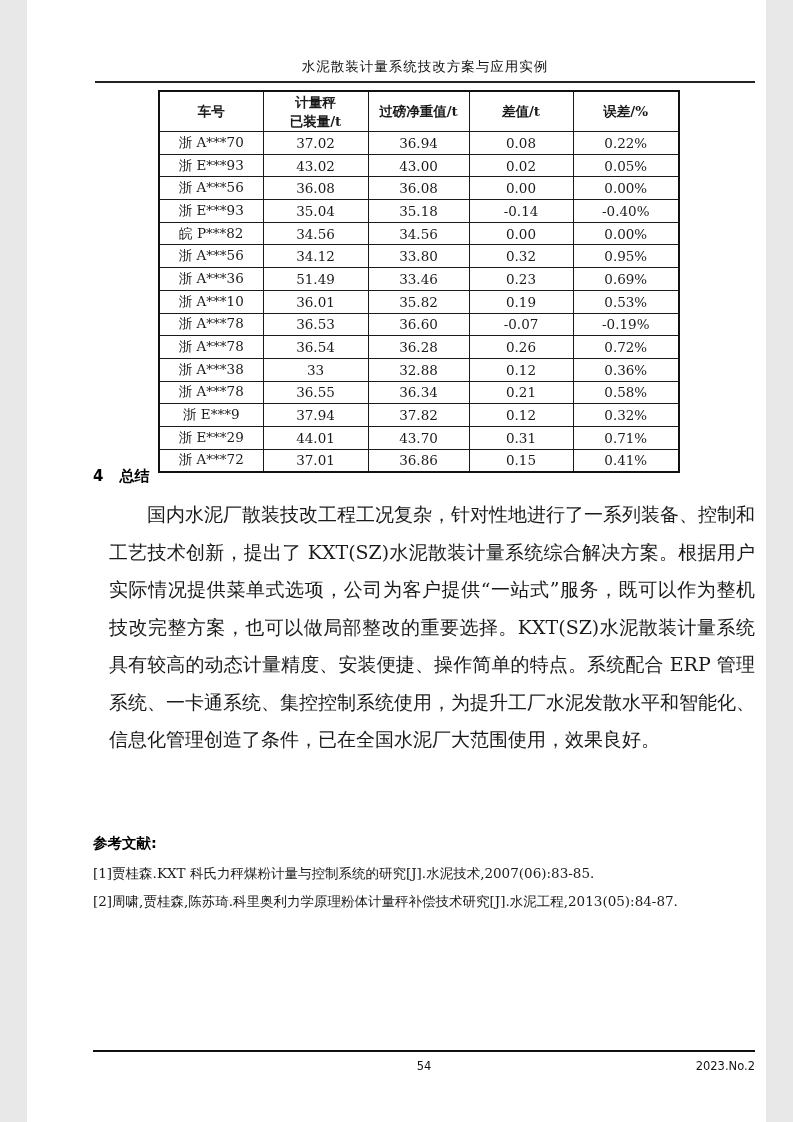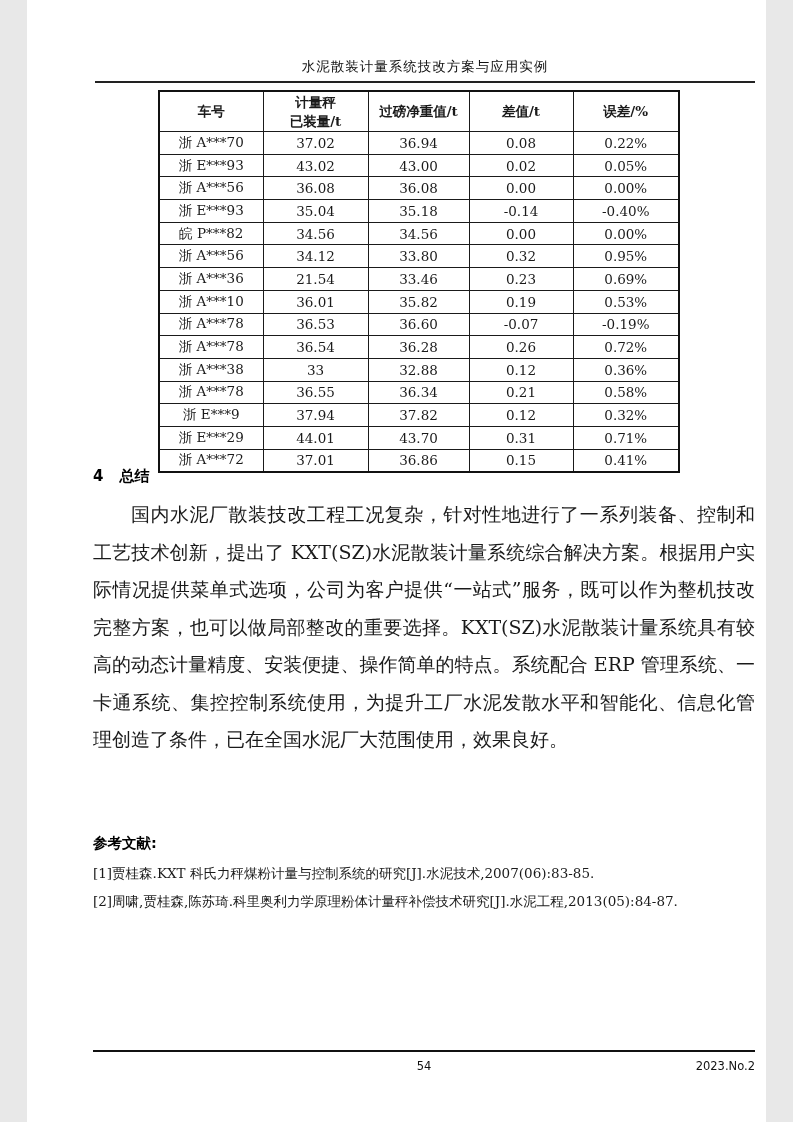--- a/index.html
+++ b/index.html
@@ -81,21 +81,21 @@
     font-weight: bold;
     font-size: 15px;
     line-height: 28px;
     color: #000;
   }
   .section-heading .sec-num {
     display: inline-block;
     margin-right: 16px;
   }
   .body-paragraph {
-    margin: 6px 0 0 0;
+    margin: 6px 0 0 16px;
     font-size: 19px;
     line-height: 37.5px;
     text-align: justify;
     text-indent: 2em;
     color: #1a1a1a;
   }
   
   .references {
     position: absolute;
     top: 834px;
@@ -212,21 +212,21 @@
         </tr>
         <tr>
           <td>浙 A***56</td>
           <td>34.12</td>
           <td>33.80</td>
           <td>0.32</td>
           <td>0.95%</td>
         </tr>
         <tr>
           <td>浙 A***36</td>
-          <td>21.54</td>
+          <td>51.49</td>
           <td>33.46</td>
           <td>0.23</td>
           <td>0.69%</td>
         </tr>
         <tr>
           <td>浙 A***10</td>
           <td>36.01</td>
           <td>35.82</td>
           <td>0.19</td>
           <td>0.53%</td>

